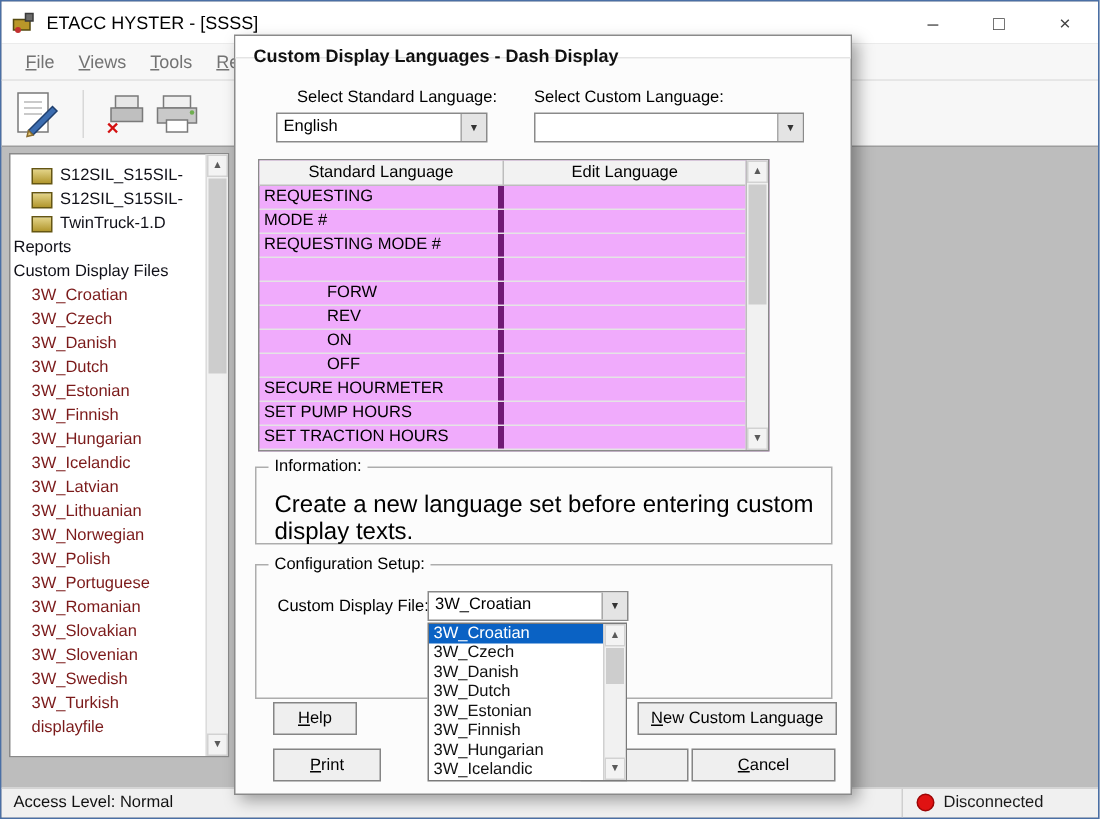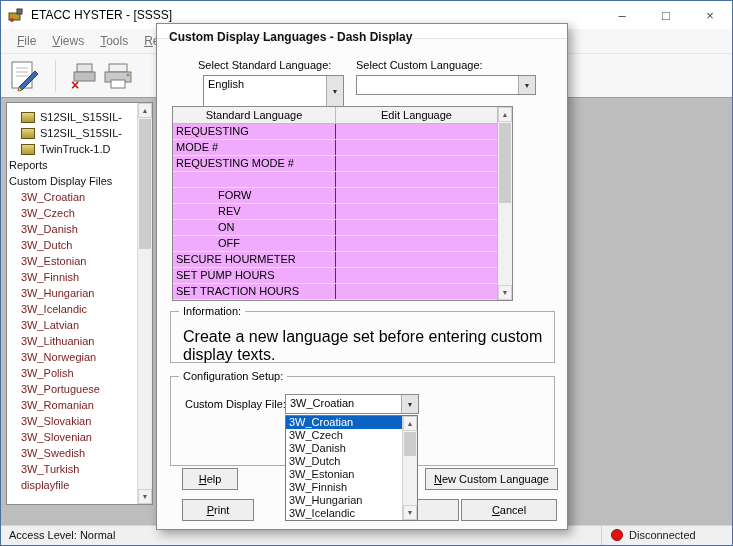--- a/index.html
+++ b/index.html
@@ -51,34 +51,34 @@
   .dialog { position:absolute; left:155px; top:22px; width:412px; height:507px; background:#fcfcfc; border:1px solid #8a8a8a; box-shadow:4px 4px 10px rgba(0,0,0,0.35); z-index:5; }
   .dlg-title { position:absolute; left:0; top:0; right:0; height:15px; line-height:26px; padding-left:12px; font-size:12px; font-weight:bold; color:#111; background:#ffffff; border-bottom:1px solid #e4e4e4; }
   .lbl { position:absolute; font-size:11px; color:#000; white-space:nowrap; }
   .l1 { left:41px; top:35px; }
   .l2 { left:199px; top:35px; }
   .cfg-lbl { left:28px; top:374px; }
 
   .combo { position:absolute; background:#fff; border:1px solid #8a8a8a; }
   .combo-val { position:absolute; left:4px; top:2px; font-size:11px; white-space:nowrap; }
   .combo-btn { position:absolute; right:0; top:0; bottom:0; width:17px; background:#e4e4e4; border-left:1px solid #a9a9a9; font-size:7px; color:#333; display:flex; align-items:center; justify-content:center; }
-  .c1 { left:46px; top:51px; width:141px; height:32px; }
+  .c1 { left:27px; top:51px; width:141px; height:20px; }
   .c2 { left:199px; top:51px; width:180px; height:20px; }
   .c3 { left:128px; top:370px; width:134px; height:20px; }
 
   
   .table { position:absolute; left:15px; top:82px; width:341px; height:195px; border:1px solid #8a8a8a; background:#f0abfc; }
   .thead { display:flex; height:17px; margin-right:15px; }
   .th { background:#f2f2f2; border-right:1px solid #bdbdbd; border-bottom:1px solid #bdbdbd; font-size:11px; text-align:center; line-height:16px; }
   .th.h1 { width:163px; }
   .th.h2 { flex:1; border-right:none; }
   .tbody { position:absolute; left:0; top:17px; right:15px; bottom:0; overflow:hidden; }
   .trow { height:16px; display:flex; border-bottom:1px solid #e4e4e4; }
   .tcell { font-size:11px; line-height:15px; }
-  .tcell.cc1 { width:163px; border-right:1px solid #701a75; padding-left:3px; white-space:nowrap; }
+  .tcell.cc1 { width:163px; border-right:4px solid #701a75; padding-left:3px; white-space:nowrap; }
   .tcell.cc1.indent { padding-left:45px; }
   .tcell.cc2 { flex:1; }
   .table-sb { right:0; top:0; bottom:0; width:15px; border-left:1px solid #bdbdbd; }
 
   
   .group { position:absolute; border:1px solid #adadad; }
   .legend { position:absolute; top:-7px; left:8px; background:#fcfcfc; padding:0 4px; font-size:11px; color:#000; }
   .info-group { left:13px; top:287px; width:385px; height:52px; }
   .info-text { position:absolute; left:12px; top:16px; font-size:16px; color:#000; }
   .cfg-group { left:13px; top:352px; width:385px; height:90px; }

